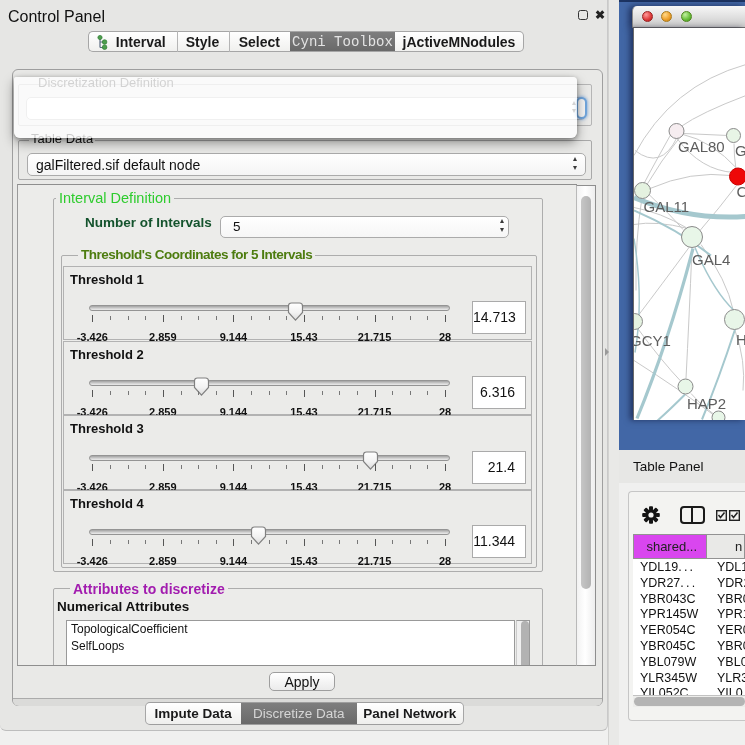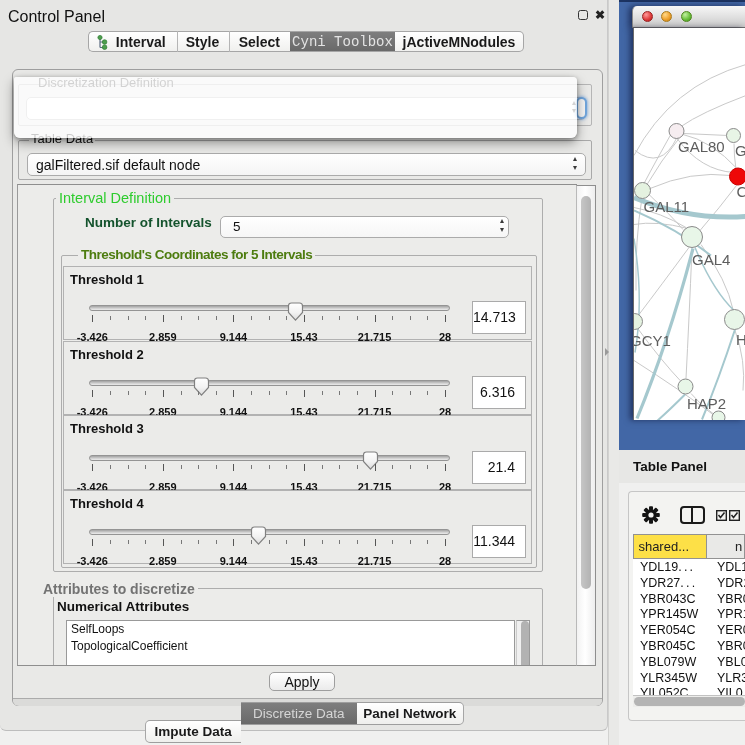--- a/index.html
+++ b/index.html
@@ -46,21 +46,21 @@
 #sthumb { position:absolute; left:581px; top:196px; width:10px; height:393px; border-radius:5px;
   background:linear-gradient(90deg,#c6c6c6,#b2b2b2); }
 
 .grp { position:absolute; border:1px solid #adadad; border-radius:2px; }
 .gtitle { position:absolute; font-size:13.5px; background:#ececea; padding:0 3px; white-space:nowrap; }
 #g1 { left:35px; top:13px; width:490px; height:374px; }
 #g1t { left:38px; top:4.5px; color:#2ecc2e; font-size:14.5px; }
 #g2 { left:43px; top:70px; width:476px; height:313px; }
 #g2t { left:60px; top:62px; color:#4d7c0f; font-weight:bold; letter-spacing:-0.5px; }
 #g3 { left:35px; top:403px; width:490px; height:90px; }
-#g3t { left:22px; top:396px; color:#737373; font-weight:bold; font-size:14px; }
+#g3t { left:52px; top:396px; color:#a21caf; font-weight:bold; font-size:14px; }
 
 #noi { position:absolute; left:67px; top:29.5px; font-size:13.5px; font-weight:bold; color:#14532d; }
 #noic { position:absolute; left:202px; top:31px; width:289px; height:21.5px; background:linear-gradient(#ffffff,#f6f6f6); border:1px solid #ababab; border-radius:5px;
   font-size:13.5px; line-height:20px; padding-left:12px; color:#111; }
 
 .tbox { position:absolute; left:45px; width:469px; height:74.5px; border:1px solid #b2b2b2; background:#ebebe9; }
 .tti { position:absolute; left:6px; top:5px; font-size:13px; font-weight:bold; color:#111; }
 .track { position:absolute; left:25px; top:38.5px; width:361px; height:6px; border-radius:3px;
   background:linear-gradient(#a2a2a2,#dedede 75%,#eaeaea); border:1px solid #949494; }
 .thumb { position:absolute; top:35px; }
@@ -92,26 +92,26 @@
 
 #gapcol { position:absolute; left:608px; top:0; width:11px; height:745px; background:#e9e9e7; border-left:1px solid #d2d2d0; }
 #desk { position:absolute; left:619px; top:0; width:126px; height:450px; background:#4267a6; border-top:2px solid #1c3361; }
 #iftitle { position:absolute; left:632px; top:6px; width:113px; height:21.5px; border-radius:5px 0 0 0;
   background:linear-gradient(#f7f7f7,#cbcbcb); border-bottom:1px solid #6e6e6e; border-left:1px solid #8a8a8a;
   box-shadow:-3px 0 6px rgba(0,0,30,0.55); }
 .tl { position:absolute; top:11px; width:11px; height:11px; border-radius:50%; }
 #canvas { position:absolute; left:633px; top:27.5px; width:112px; height:392.5px; background:#fff;
   border-left:1px solid #6a6a6a; box-shadow:-3px 0 6px rgba(0,0,30,0.5); overflow:hidden; }
 
-#tpbar { position:absolute; left:619px; top:450px; width:126px; height:33px; background:#e7e7e5;font-weight:bold; }
+#tpbar { position:absolute; left:619px; top:450px; width:126px; height:33px; background:#e7e7e5; }
 #tpbar span { position:absolute; left:14px; top:9px; font-size:13.5px; color:#111; }
 #tbox { position:absolute; left:627.5px; top:491px; width:117.5px; height:230px; background:#f3f3f1;
   border:1px solid #c6c6c6; border-radius:4px 0 0 4px; border-right:none; }
-#thead1 { position:absolute; left:633px; top:534px; width:74px; height:25px; background:#fde047; border:1px solid #929292;
-  font-size:13px; color:#222; text-align:right; padding-right:17px; line-height:24px; }
+#thead1 { position:absolute; left:633px; top:534px; width:74px; height:25px; background:#d946ef; border:1px solid #929292;
+  font-size:13px; color:#222; text-align:right; padding-right:9px; line-height:24px; }
 #thead2 { position:absolute; left:707px; top:534px; width:38px; height:25px; background:#e9e9e7; border:1px solid #929292; border-left:none;
   font-size:13px; color:#222; padding-left:28px; line-height:24px; }
 #twhite { position:absolute; left:633px; top:559px; width:112px; height:136px; background:#fff; }
 .trow { position:absolute; left:633px; width:112px; height:15.8px; font-size:12.5px; color:#111; line-height:15.8px; }
 .tc1 { position:absolute; left:7px; }
 .tc2 { position:absolute; left:84px; }
 .tc1 i { font-style:normal; letter-spacing:2.2px; }
 #hsb { position:absolute; left:633px; top:695px; width:112px; height:12px; background:#ededeb; border-top:1px solid #c2c2c2; }
 #hsthumb { position:absolute; left:634px; top:697px; width:111px; height:9px; border-radius:4.5px; background:#b4b4b4; }
 </style></head>
@@ -308,31 +308,31 @@
       <div class="tlab" style="left:139.4px">9.144</div>
       <div class="tlab" style="left:209.9px">15.43</div>
       <div class="tlab" style="left:280.5px">21.715</div>
       <div class="tlab" style="left:351.0px">28</div>
 <div class="vbox">11.344</div>
 </div>
   <div class="grp" id="g3"></div>
   <div class="gtitle" id="g3t">Attributes to discretize</div>
   <div id="numattr">Numerical Attributes</div>
   <div id="nlist">
+      <div>TopologicalCoefficient</div>
       <div>SelfLoops</div>
-      <div>TopologicalCoefficient</div>
     </div>
   <div id="lsb"></div><div id="lsthumb"></div>
 </div>
 <div id="sbar"></div>
 <div id="sthumb"></div>
 
 <div id="applyb">Apply</div>
 
-<div class="bseg segL" style="left:144.5px; width:96.5px;margin-top:18px;">Impute Data</div>
+<div class="bseg segL" style="left:144.5px; width:96.5px;">Impute Data</div>
 <div class="bseg dark" style="left:241px; width:115.5px;">Discretize Data</div>
 <div class="bseg segR" style="left:356.5px; width:107.5px;">Panel Network</div>
 
 <div id="popup">
 </div>
 
 <div id="gapcol"></div>
 <div style="position:absolute;left:605px;top:348px;width:0;height:0;border-top:4px solid transparent;border-bottom:4px solid transparent;border-left:4.5px solid #9a9a9a;"></div>
 <div id="desk"></div>
 <div id="iftitle"></div>

